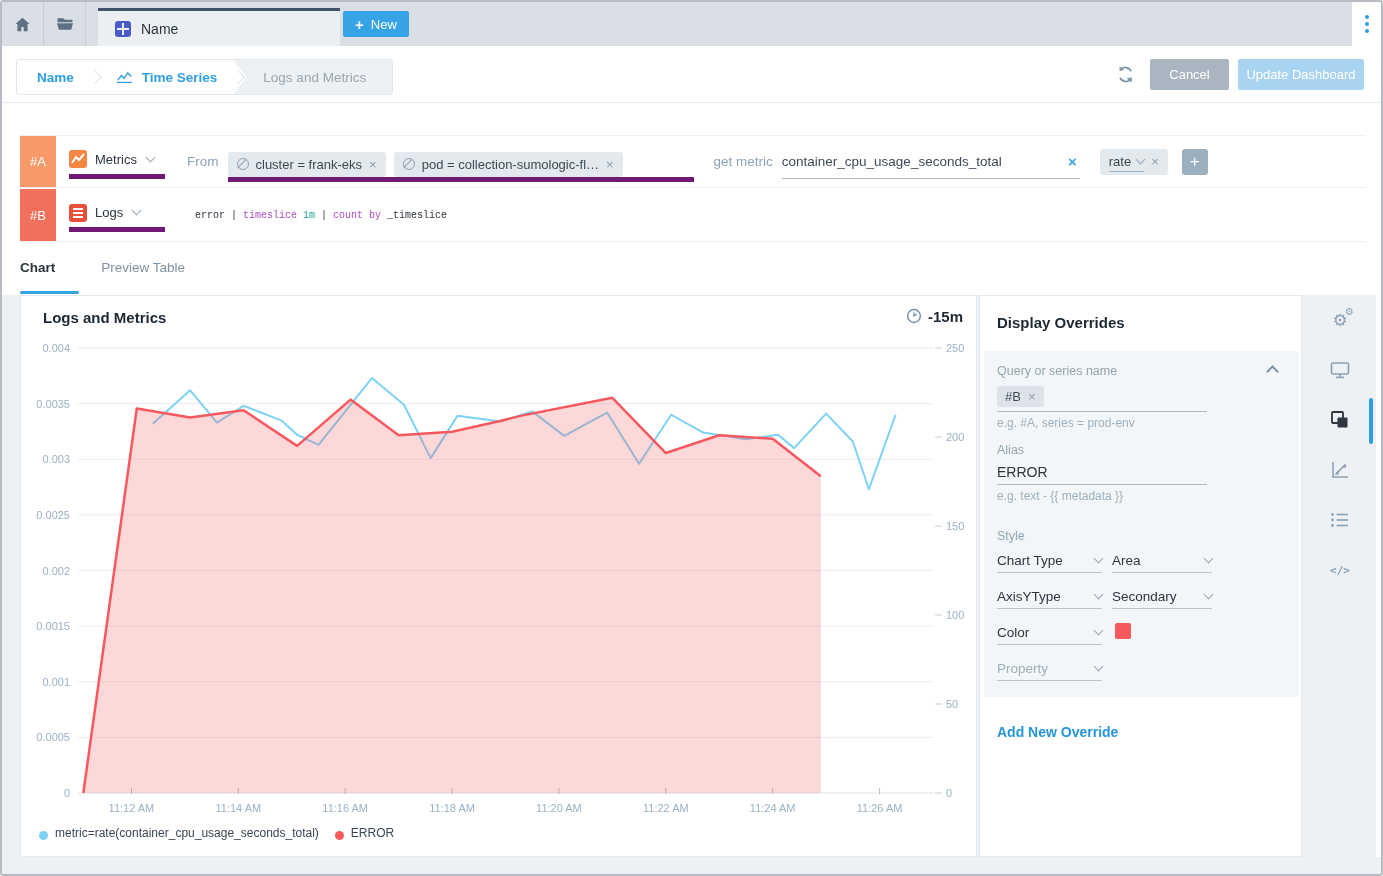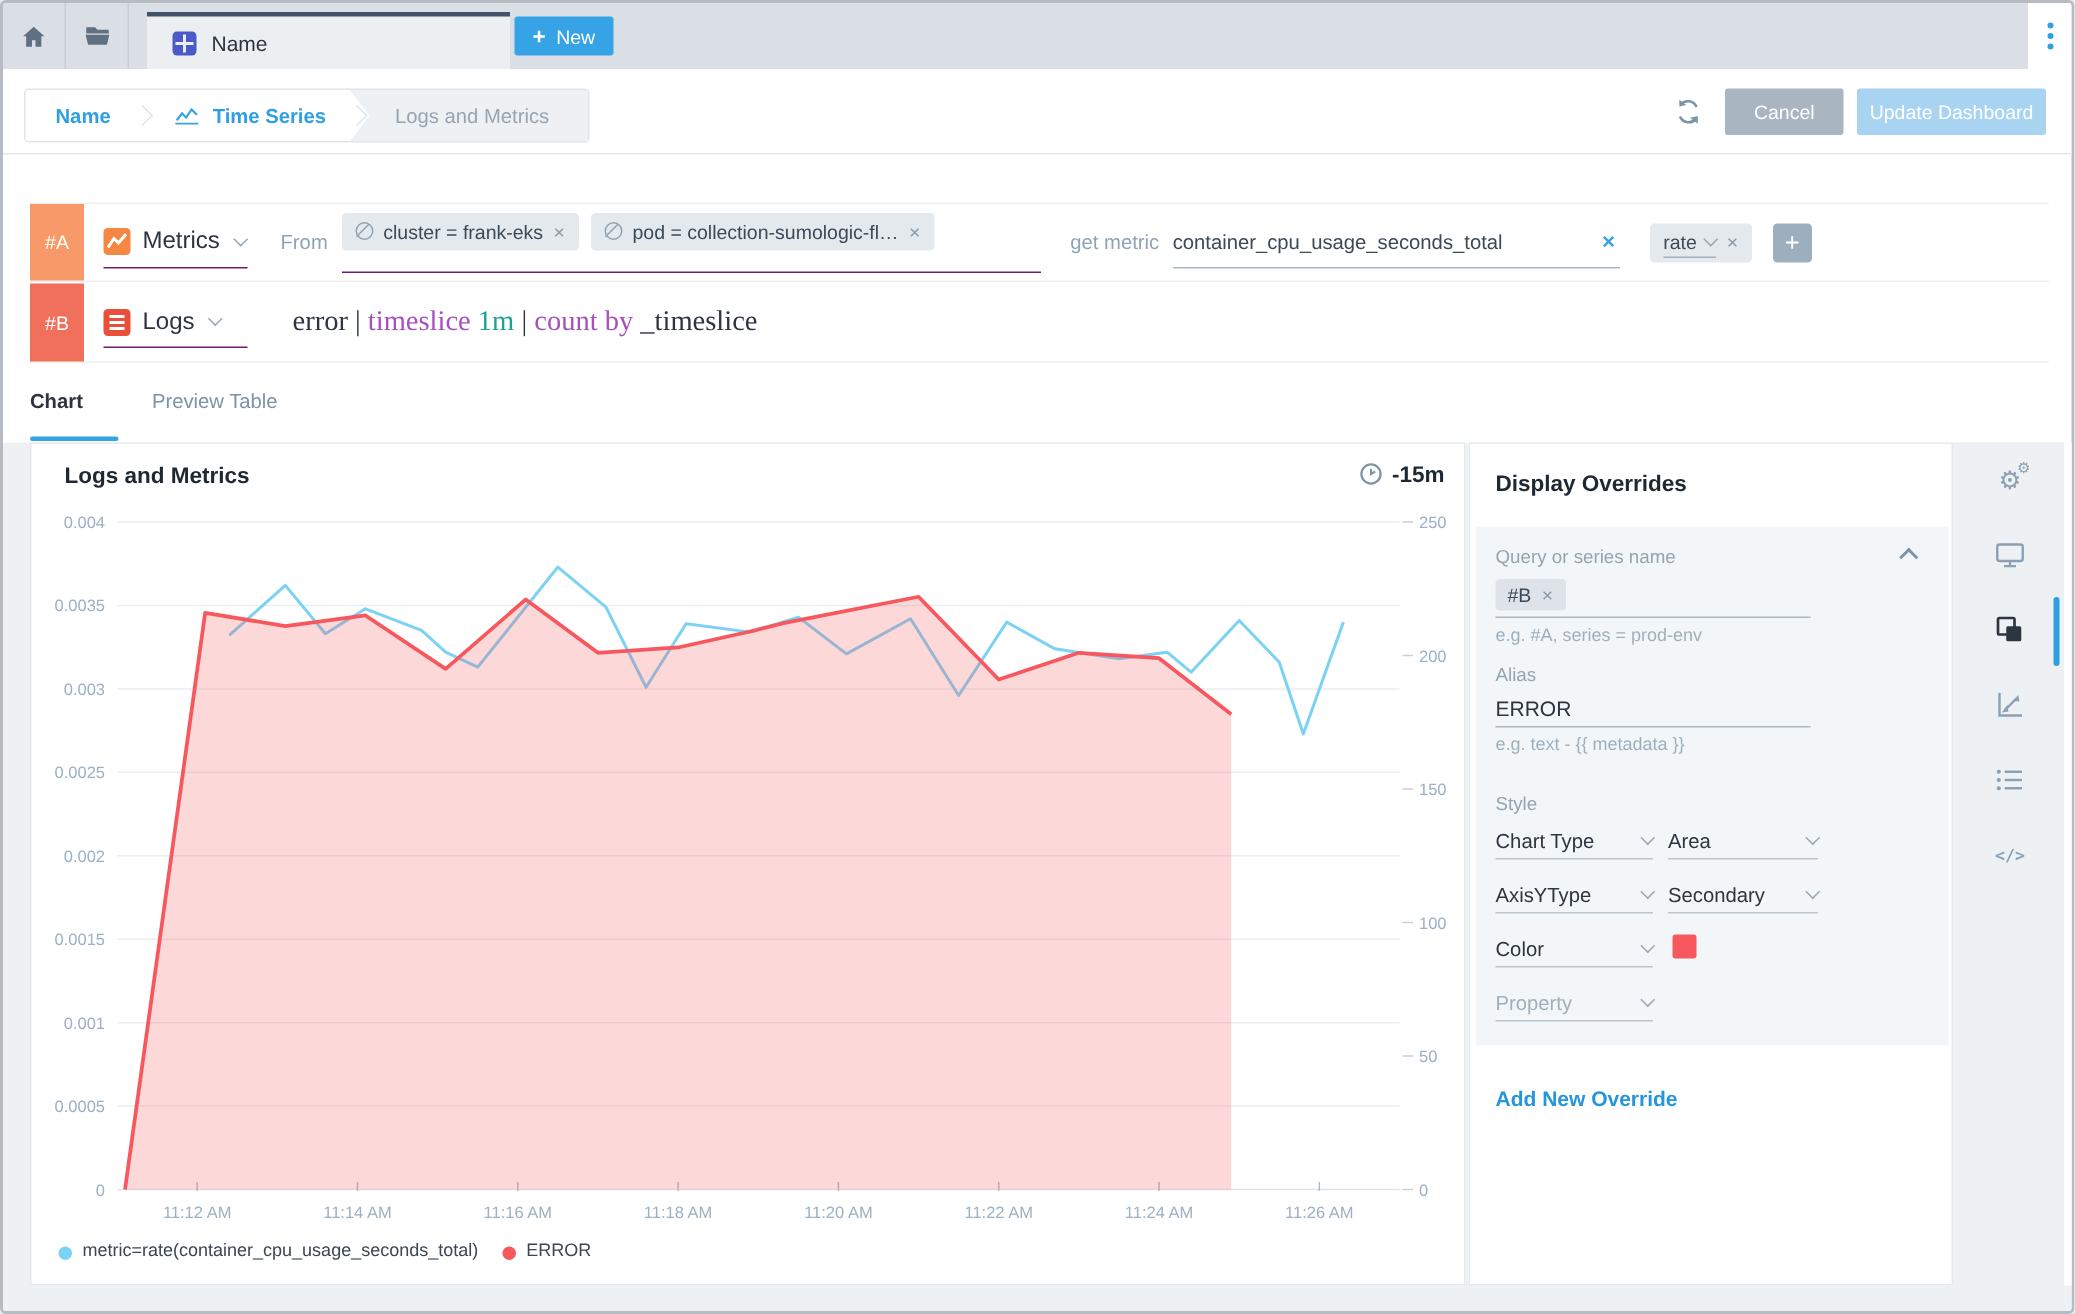--- a/index.html
+++ b/index.html
@@ -42,47 +42,47 @@
   .refresh-wrap { margin-right:6px; cursor:pointer; display:flex; }
 
   
   .qrow { position:absolute; left:18px; width:1346px; height:53px; background:#fff; display:flex; align-items:center; }
   .qrow-a { top:133px; border-top:1px solid #edf0f3; border-bottom:1px solid #edf0f3; }
   .qrow-b { top:187px; border-bottom:1px solid #edf0f3; }
   .qbadge { width:36px; align-self:stretch; display:flex; align-items:center; justify-content:center;
             color:#fff; font-size:13px; }
   .qbadge-a { background:#f8996a; } .qbadge-b { background:#f1705c; }
   .type-sel { margin-left:13px; width:96px; height:34px; display:flex; align-items:center; gap:8px;
-              border-bottom:1px solid #701a75; cursor:pointer; font-size:16px; color:#2c3540; }
+              border-bottom:5px solid #701a75; cursor:pointer; font-size:13px; color:#2c3540; }
   .sq-icon { width:18px; height:18px; border-radius:3px; flex:0 0 auto; }
   .metrics-icon { background:#f58742; display:flex; align-items:center; justify-content:center; }
   .logs-icon { background:#e8503a; position:relative; }
   .logs-icon::before { content:""; position:absolute; left:4px; top:4px; width:10px; height:2px; background:#fff;
                        box-shadow:0 4px 0 0 #fff, 0 8px 0 0 #fff; }
   .chv { display:inline-block; width:7px; height:7px; border-right:1.5px solid #98a9b8; border-bottom:1.5px solid #98a9b8;
          transform:rotate(45deg); margin-left:2px; margin-top:-4px; }
   .dim-label { color:#8fa3b6; font-size:13.5px; }
   .from-label { margin-left:22px; }
-  .chips-field { margin-left:9px; width:466px; height:40px; display:flex; align-items:flex-start; gap:8px;
-                 border-bottom:1px solid #701a75; }
+  .chips-field { margin-left:9px; width:466px; height:40px; display:flex; align-items:flex-end; gap:8px;
+                 border-bottom:5px solid #701a75; }
   .chip { background:#e3e9ed; border-radius:3px; height:25px; display:flex; align-items:center; gap:7px;
           padding:0 9px; font-size:13px; color:#3c4a57; cursor:pointer; }
   .noent { position:relative; width:12px; height:12px; border:1.4px solid #93a2b0; border-radius:50%; flex:0 0 auto; }
   .noent::after { content:""; position:absolute; left:-1.5px; top:4px; width:12px; height:1.4px; background:#93a2b0; transform:rotate(-45deg); }
   .chip-x { color:#8a99a7; font-size:13px; cursor:pointer; }
   .get-metric { margin-left:20px; }
   .metric-field { margin-left:9px; width:298px; height:34px; display:flex; align-items:center; justify-content:space-between;
                   border-bottom:1px solid #aab8c4; font-size:13.5px; color:#3c4a57; }
   .blue-x { color:#36a3e6; font-size:15px; font-weight:bold; cursor:pointer; padding:0 3px; }
   .op-chip { margin-left:20px; background:#e3e9ed; border-radius:3px; height:26px; display:flex; align-items:center;
              gap:7px; padding:0 9px; font-size:13px; color:#3c4a57; }
   .op-chip .op-label { border-bottom:1px solid #9fb0bf; padding:2px 0; display:flex; align-items:center; gap:4px; cursor:pointer; }
   .plus-btn { margin-left:14px; width:26px; height:26px; background:#9cafbf; border-radius:3px; color:#fff;
               font-size:17px; display:flex; align-items:center; justify-content:center; cursor:pointer; }
-  .logs-query { margin-left:30px; font-family:Liberation Serif, serif; font-size:19px; cursor:text; }
+  .logs-query { margin-left:30px; font-family:Liberation Mono, monospace; font-size:10px; cursor:text; }
   .logs-query span { white-space:pre; }
   .tok-plain { color:#2c3540; } .tok-kw { color:#a84fc0; } .tok-val { color:#1ba393; }
 
   
   .tabs { position:absolute; left:18px; top:258px; display:flex; gap:46px; }
   .tab { font-size:13.5px; cursor:pointer; }
   .tab-active { color:#2b3440; font-weight:bold; }
   .tab-idle { color:#7e93a6; }
   .tab-underline { position:absolute; left:18px; top:289px; width:59px; height:3px; background:#36a3e0; border-radius:2px; }
 

